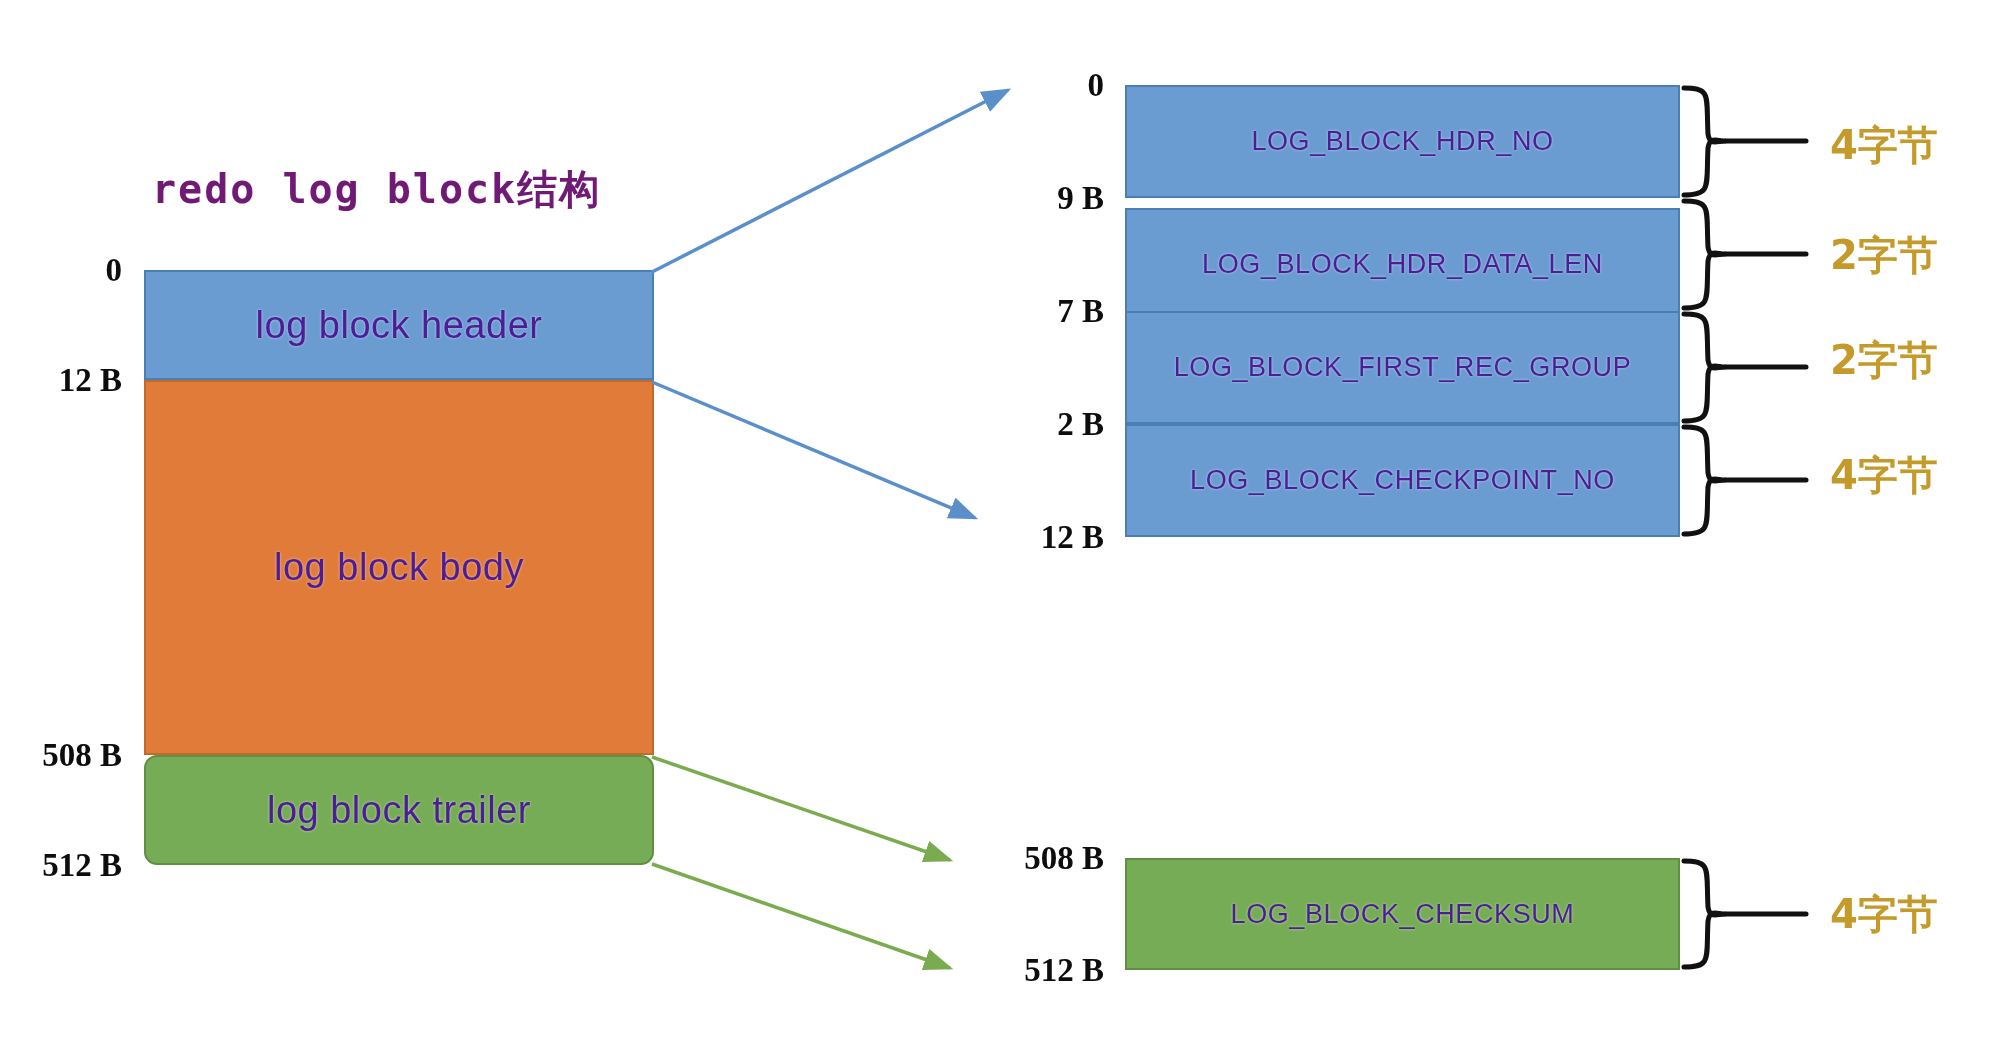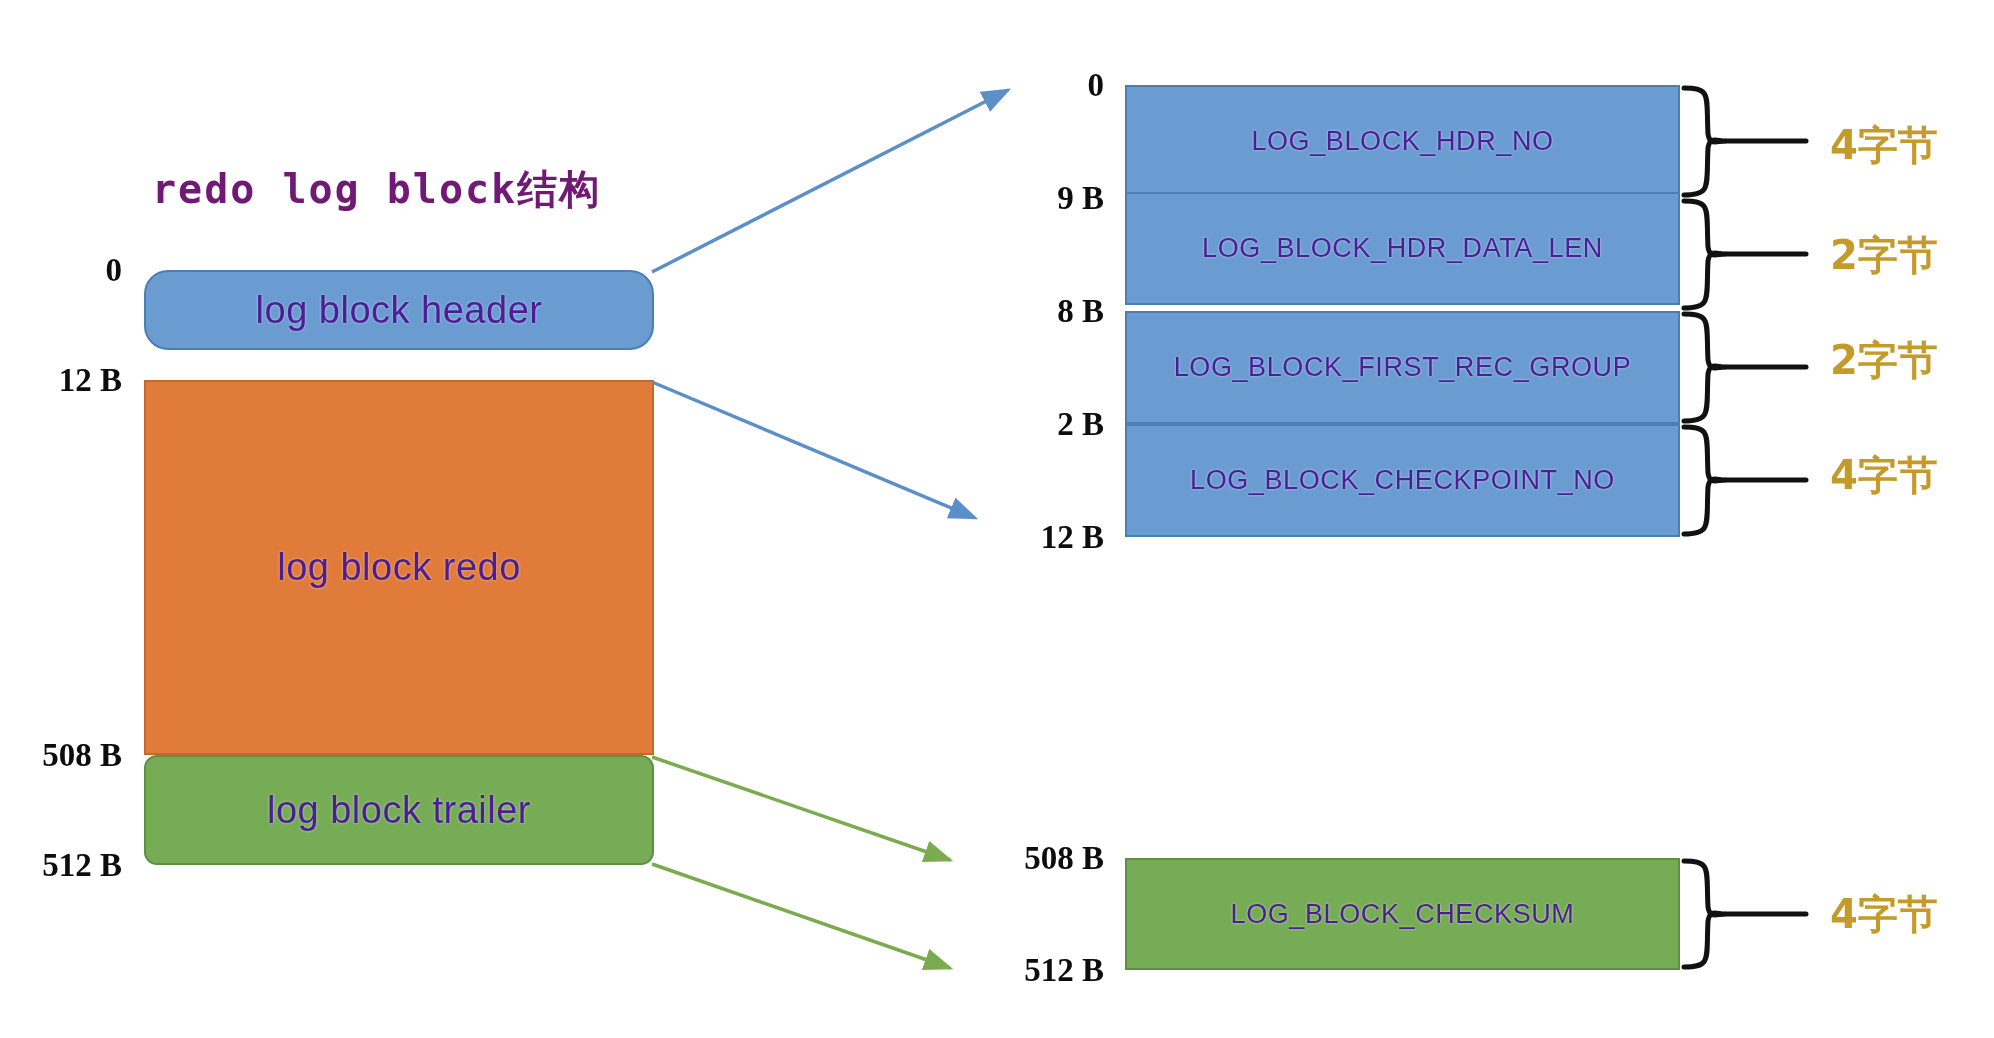--- a/index.html
+++ b/index.html
@@ -96,39 +96,39 @@
     transform: translateY(-50%);
   }
 </style>
 </head>
 <body>
 
 <div id="canvas">
 
   <div class="diagram-title">redo log block结构</div>
 
-  <div class="block blue left-label" style="left:144px; top:270px; width:510px; height:80px;border-radius:24px;">log block header</div>
+  <div class="block blue left-label" style="left:144px; top:270px; width:510px; height:110px;">log block header</div>
 
-  <div class="block orange left-label" style="left:144px; top:380px; width:510px; height:375px;">log block redo</div>
+  <div class="block orange left-label" style="left:144px; top:380px; width:510px; height:375px;">log block body</div>
 
   <div class="block green left-label" style="left:144px; top:755px; width:510px; height:110px;border-radius:13px;">log block trailer</div>
 
   <div class="offset" style="left:30px; top:270px; width:92px;">0</div>
   <div class="offset" style="left:30px; top:380px; width:92px;">12 B</div>
   <div class="offset" style="left:18px; top:755px; width:104px;">508 B</div>
   <div class="offset" style="left:18px; top:865px; width:104px;">512 B</div>
 
   <div class="block blue right-label" style="left:1125px; top:85px; width:555px; height:113px;">LOG_BLOCK_HDR_NO</div>
-  <div class="block blue right-label" style="left:1125px; top:192px; width:555px; height:113px;">LOG_BLOCK_HDR_DATA_LEN</div>
+  <div class="block blue right-label" style="left:1125px; top:208px; width:555px; height:113px;">LOG_BLOCK_HDR_DATA_LEN</div>
   <div class="block blue right-label" style="left:1125px; top:311px; width:555px; height:113px;">LOG_BLOCK_FIRST_REC_GROUP</div>
   <div class="block blue right-label" style="left:1125px; top:424px; width:555px; height:113px;">LOG_BLOCK_CHECKPOINT_NO</div>
 
   <div class="offset" style="left:1020px; top:85px;  width:84px;">0</div>
   <div class="offset" style="left:1000px; top:198px; width:104px;">9 B</div>
-  <div class="offset" style="left:1000px; top:311px; width:104px;">8 B</div>
+  <div class="offset" style="left:1000px; top:311px; width:104px;">7 B</div>
   <div class="offset" style="left:1000px; top:424px; width:104px;">2 B</div>
   <div class="offset" style="left:982px;  top:537px; width:122px;">12 B</div>
 
   <div class="bytes" style="left:1830px; top:145px;">4字节</div>
   <div class="bytes" style="left:1830px; top:255px;">2字节</div>
   <div class="bytes" style="left:1830px; top:360px;">2字节</div>
   <div class="bytes" style="left:1830px; top:475px;">4字节</div>
 
   <div class="block green right-label" style="left:1125px; top:858px; width:555px; height:112px;">LOG_BLOCK_CHECKSUM</div>
 

